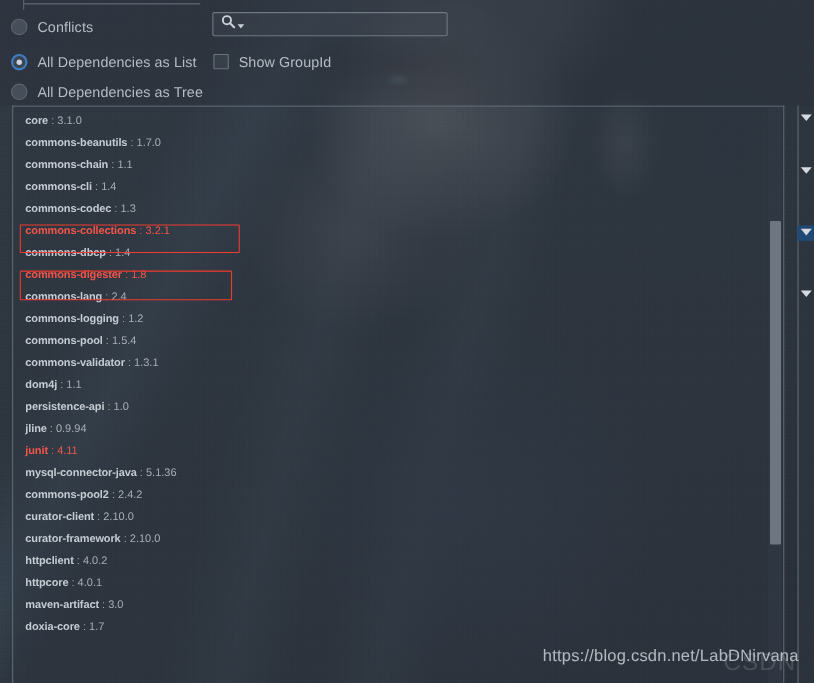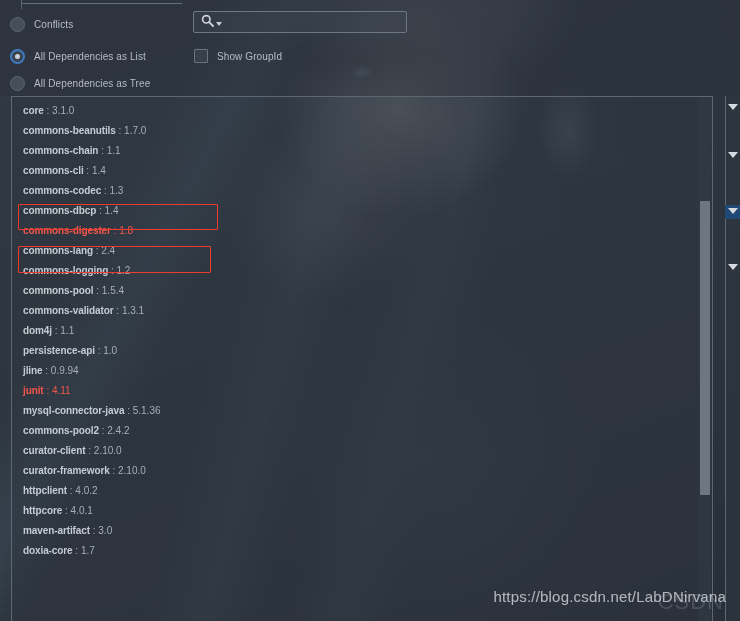--- a/index.html
+++ b/index.html
@@ -115,21 +115,21 @@
     content: "";
     position: absolute;
     left: 50%; top: 50%;
     width: 5px; height: 5px;
     margin: -2.5px 0 0 -2.5px;
     border-radius: 50%;
     background: #cdd3da;
   }
 
   .opt-label {
-    font-size: 10px;
+    font-size: 13px;
     color: #b6bcc4;
     white-space: nowrap;
     letter-spacing: 0.1px;
   }
 
   
   .check-row {
     position: absolute;
     left: 194px; top: 45px;
     display: flex;
@@ -338,20 +338,21 @@
     </div>
 
     <div class="list-panel">
       <div class="list-inner" id="dep-list">
 
       <div class="dep-row"><span class="dep-name">core</span><span class="dep-sep"> : </span><span class="dep-ver">3.1.0</span></div>
           <div class="dep-row"><span class="dep-name">commons-beanutils</span><span class="dep-sep"> : </span><span class="dep-ver">1.7.0</span></div>
           <div class="dep-row"><span class="dep-name">commons-chain</span><span class="dep-sep"> : </span><span class="dep-ver">1.1</span></div>
           <div class="dep-row"><span class="dep-name">commons-cli</span><span class="dep-sep"> : </span><span class="dep-ver">1.4</span></div>
           <div class="dep-row"><span class="dep-name">commons-codec</span><span class="dep-sep"> : </span><span class="dep-ver">1.3</span></div>
+          <div class="dep-row hl"><span class="dep-name">commons-collections</span><span class="dep-sep"> : </span><span class="dep-ver">3.2.1</span></div>
           <div class="dep-row"><span class="dep-name">commons-dbcp</span><span class="dep-sep"> : </span><span class="dep-ver">1.4</span></div>
           <div class="dep-row hl"><span class="dep-name">commons-digester</span><span class="dep-sep"> : </span><span class="dep-ver">1.8</span></div>
           <div class="dep-row"><span class="dep-name">commons-lang</span><span class="dep-sep"> : </span><span class="dep-ver">2.4</span></div>
           <div class="dep-row"><span class="dep-name">commons-logging</span><span class="dep-sep"> : </span><span class="dep-ver">1.2</span></div>
           <div class="dep-row"><span class="dep-name">commons-pool</span><span class="dep-sep"> : </span><span class="dep-ver">1.5.4</span></div>
           <div class="dep-row"><span class="dep-name">commons-validator</span><span class="dep-sep"> : </span><span class="dep-ver">1.3.1</span></div>
           <div class="dep-row"><span class="dep-name">dom4j</span><span class="dep-sep"> : </span><span class="dep-ver">1.1</span></div>
           <div class="dep-row"><span class="dep-name">persistence-api</span><span class="dep-sep"> : </span><span class="dep-ver">1.0</span></div>
           <div class="dep-row"><span class="dep-name">jline</span><span class="dep-sep"> : </span><span class="dep-ver">0.9.94</span></div>
           <div class="dep-row hl"><span class="dep-name">junit</span><span class="dep-sep"> : </span><span class="dep-ver">4.11</span></div>

